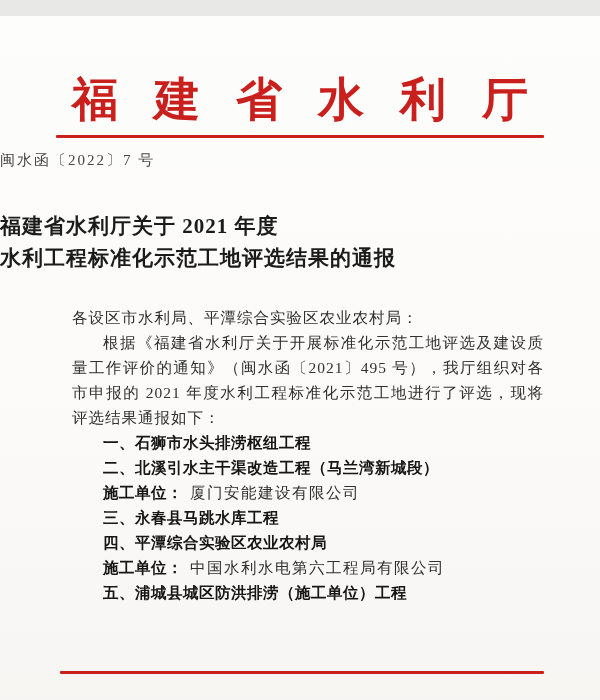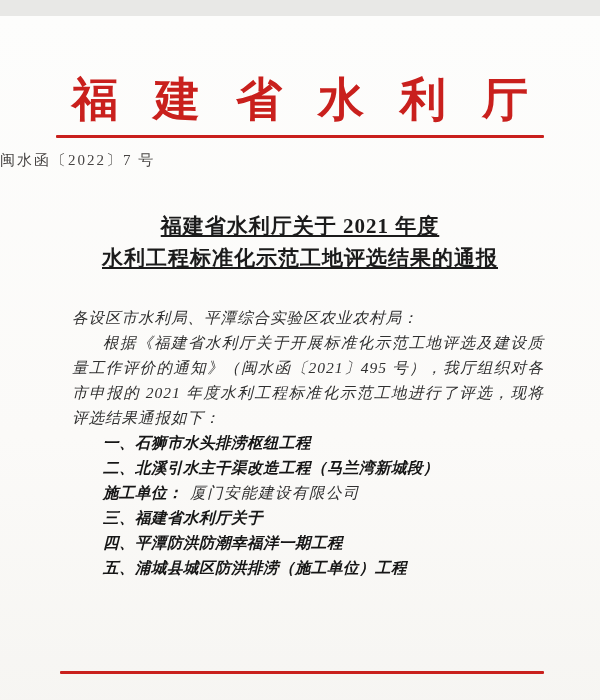--- a/index.html
+++ b/index.html
@@ -39,36 +39,33 @@
   .rule-top { margin-top: 9px; }
   .doc-number {
     margin: 13px 56px 0 0;
     text-align: left;
     font-size: 15px;
     letter-spacing: 2px;
     color: #474443;
   }
   .title {
     margin-top: 40px;
-    text-align: center;
     font-weight: 700;
     font-size: 21px;
     line-height: 32px;
     letter-spacing: 1px;
     color: #1b1b1b;
-    text-decoration: underline;
   }
   .body {
     margin: 31px 56px 0 72px;
     font-size: 15.5px;
     line-height: 25px;
     letter-spacing: 1px;
     text-align: justify;
     color: #303030;
-    font-style: italic;
   }
   .body p { margin: 0; }
   .indent { text-indent: 2em; }
   .heading {
     font-family: "Liberation Sans", sans-serif;
     font-weight: 700;
     font-size: 15.5px;
     letter-spacing: 0.5px;
     color: #161616;
   }
@@ -108,23 +105,24 @@
 
     <p class="salutation">各设区市水利局、平潭综合实验区农业农村局：</p>
 
     <p class="intro indent">根据《福建省水利厅关于开展标准化示范工地评选及建设质量工作评价的通知》（闽水函〔2021〕495 号），我厅组织对各市申报的 2021 年度水利工程标准化示范工地进行了评选，现将评选结果通报如下：</p>
 
     <p class="heading indent">一、石狮市水头排涝枢纽工程</p>
 
     <p class="heading indent">二、北溪引水主干渠改造工程（马兰湾新城段）</p>
     <p class="contractor indent"><span class="label">施工单位：</span><span class="contractor-name">厦门安能建设有限公司</span></p>
 
-    <p class="heading indent">三、福建省水利厅关于</p>
+    <p class="heading indent">三、永春县马跳水库工程</p>
 
-    <p class="heading indent">四、平潭防洪防潮幸福洋一期工程</p>
+    <p class="heading indent">四、平潭综合实验区农业农村局</p>
+    <p class="contractor indent"><span class="label">施工单位：</span><span class="contractor-name">中国水利水电第六工程局有限公司</span></p>
 
     <p class="heading indent">五、浦城县城区防洪排涝（施工单位）工程</p>
 
   </div>
 
   <div class="rule rule-bottom"></div>
 
 </div>
 
 </body></html>

